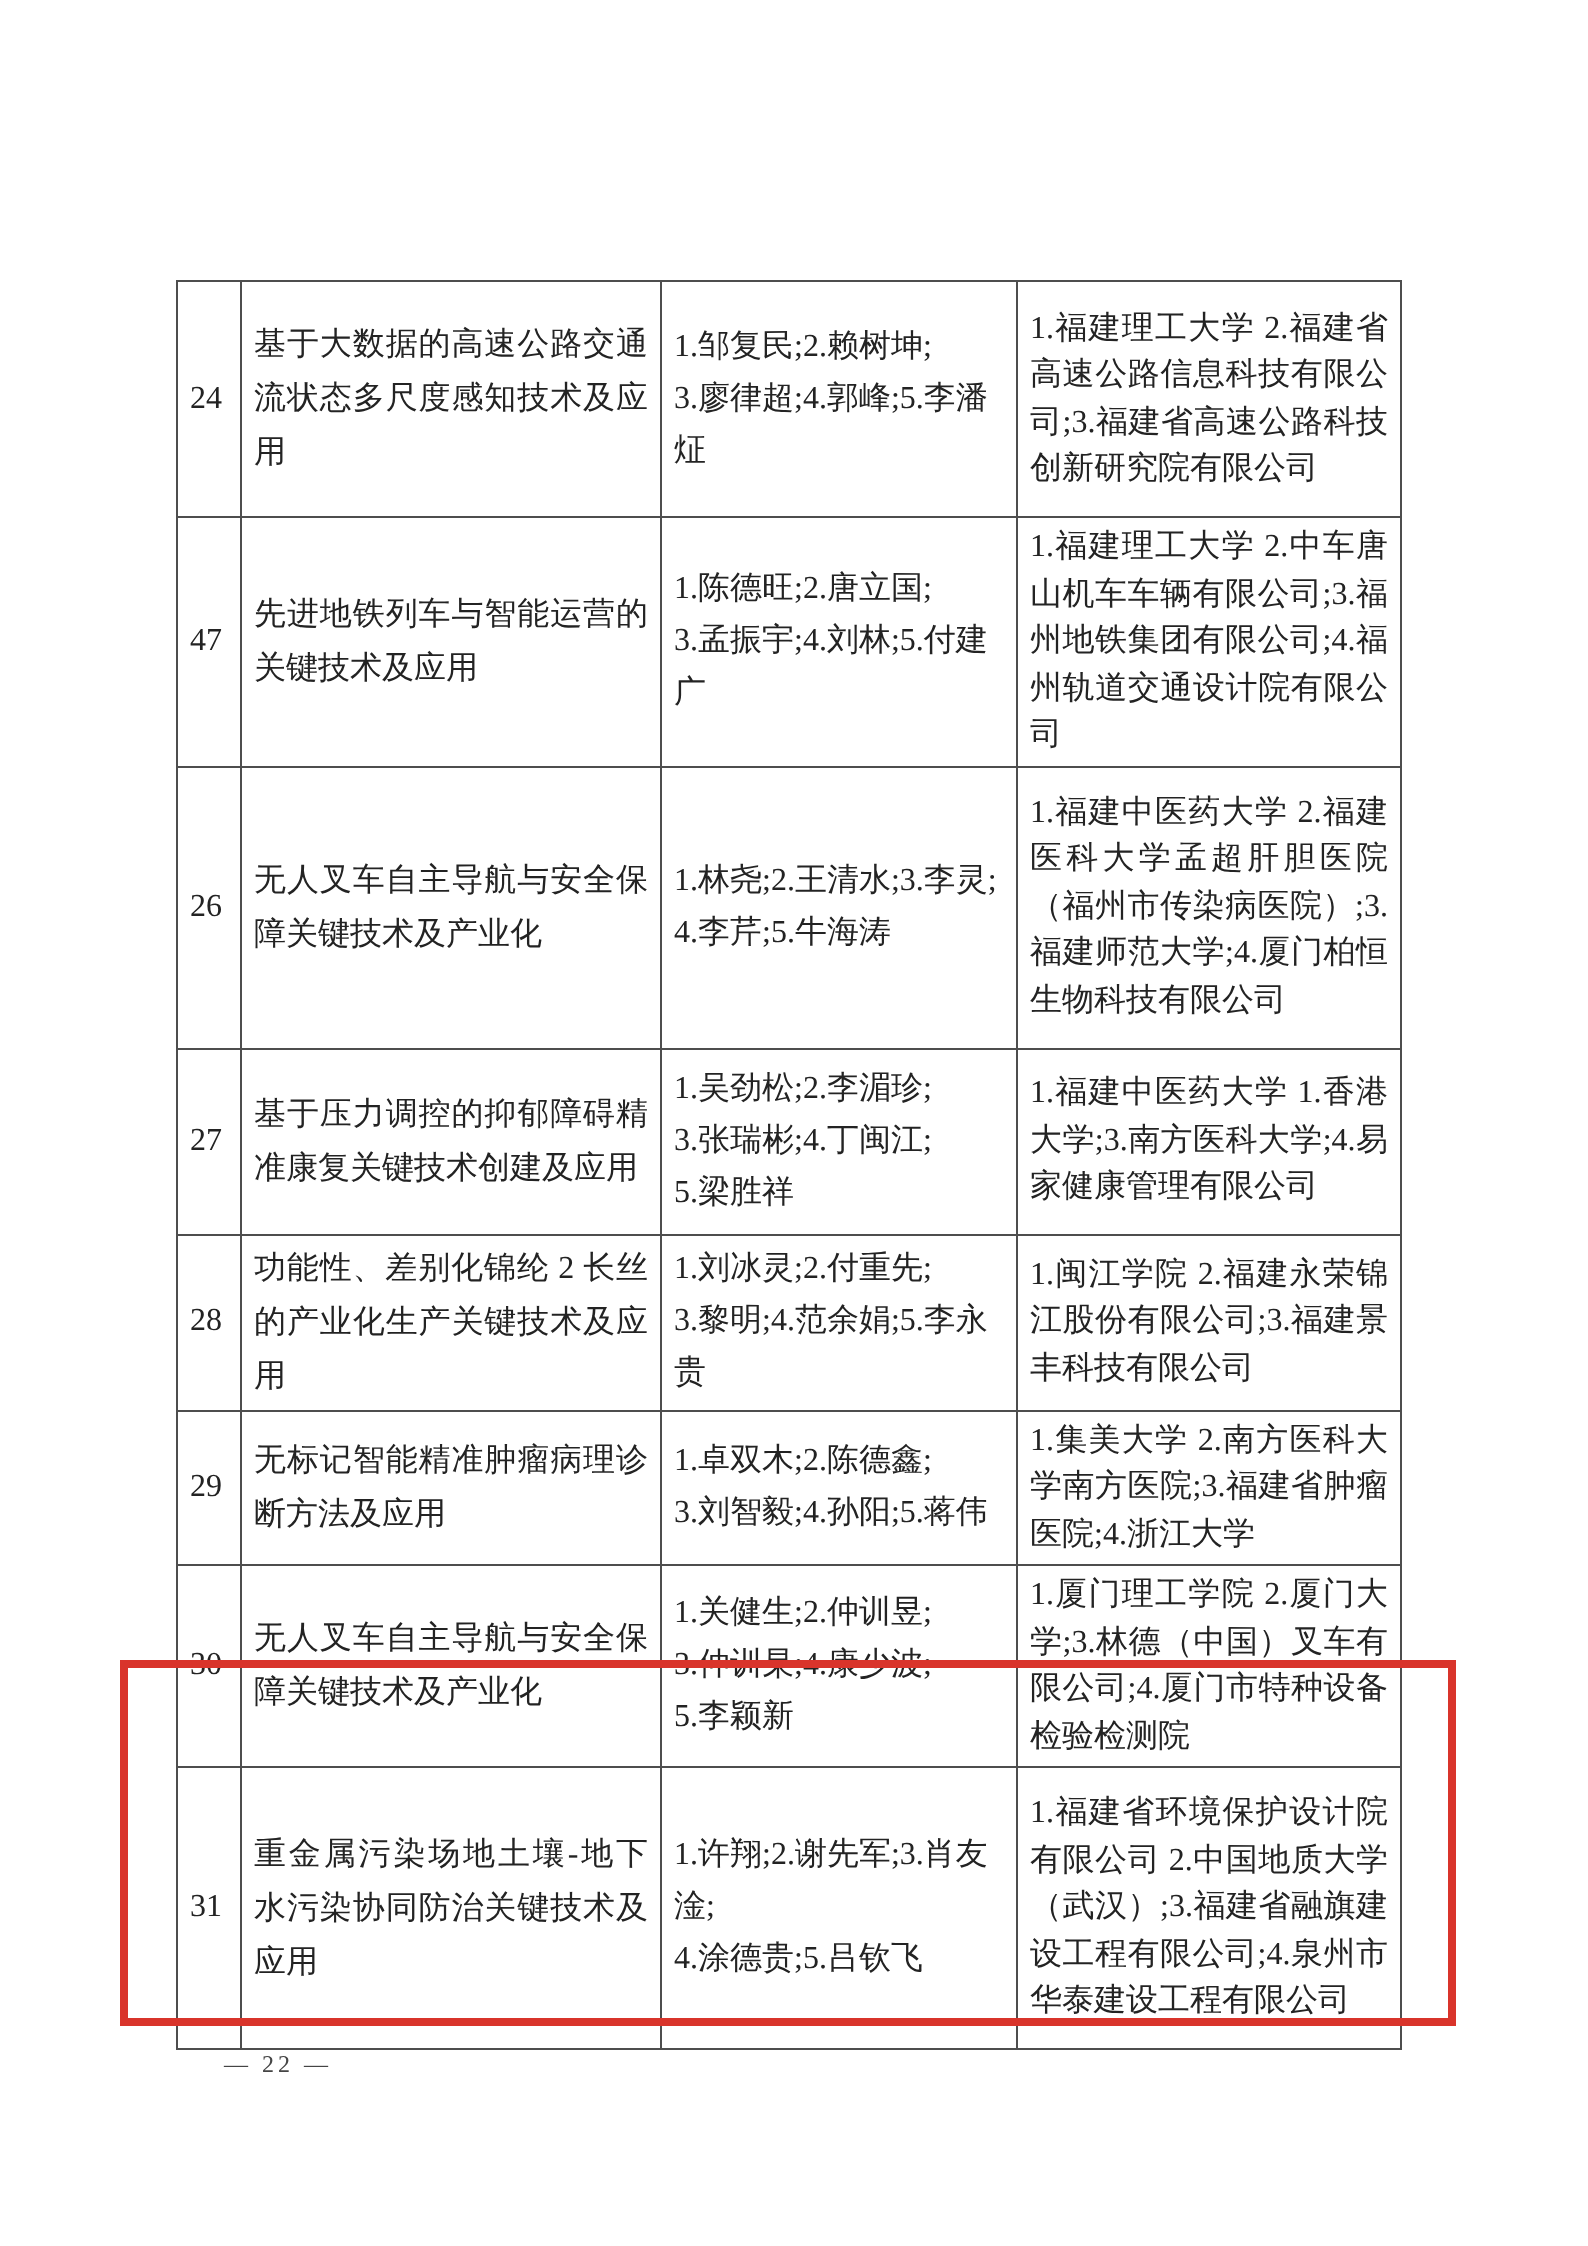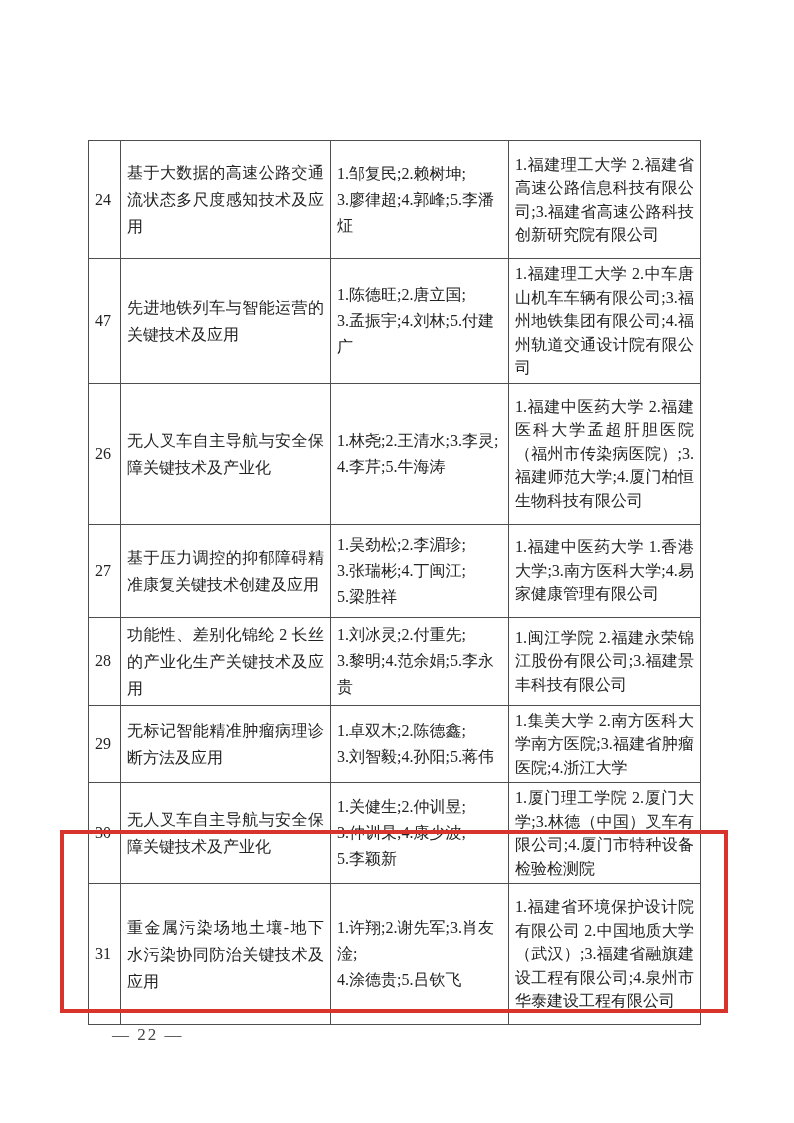--- a/index.html
+++ b/index.html
@@ -41,21 +41,21 @@
   tr.r29{height:70px;}
   tr.r30{height:87px;}
   tr.r31{height:141px;}
   .red-box{
     position:absolute;left:60px;top:830px;width:660px;height:175px;
     border:4px solid #d9342b;
     pointer-events:none;
   }
   .footer{
     position:absolute;left:112px;top:1025px;
-    font-size:17px;color:#454545;letter-spacing:2px;
+    font-size:12px;color:#454545;letter-spacing:2px;
   }
 </style>
 </head>
 <body>
 
 <div class="page">
 
   <table class="award-table">
     <colgroup>
       <col style="width:32px">

